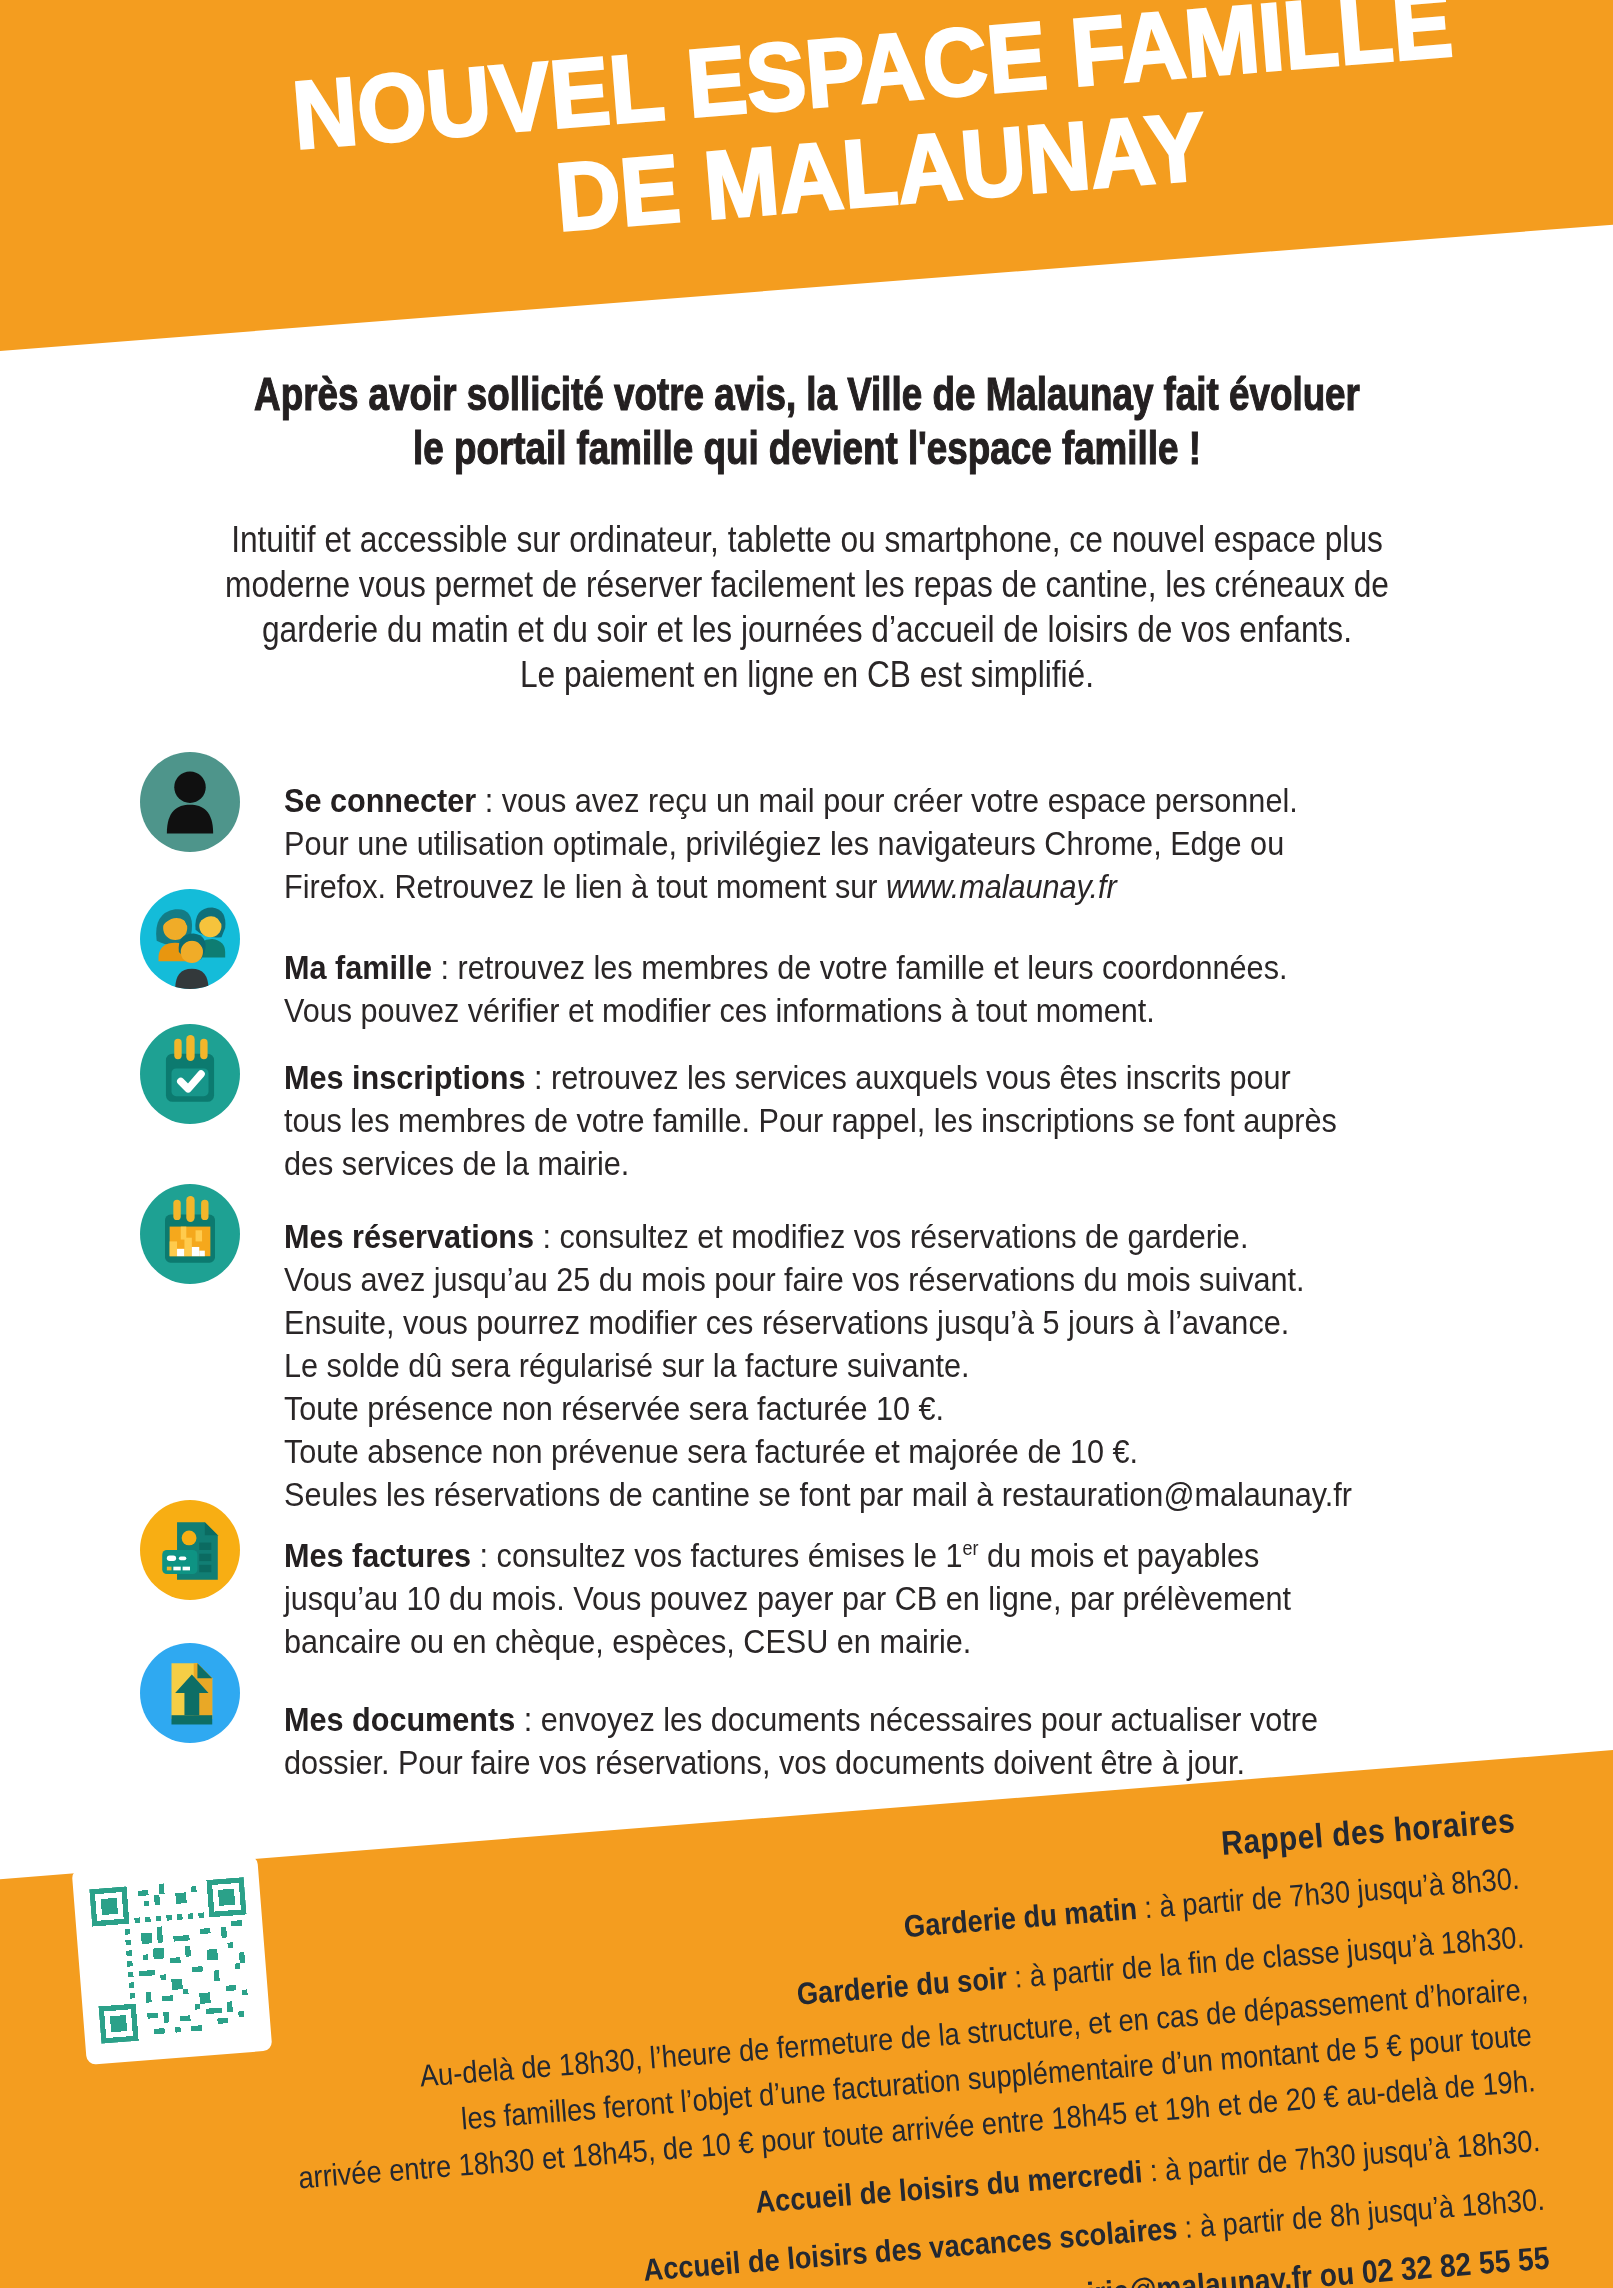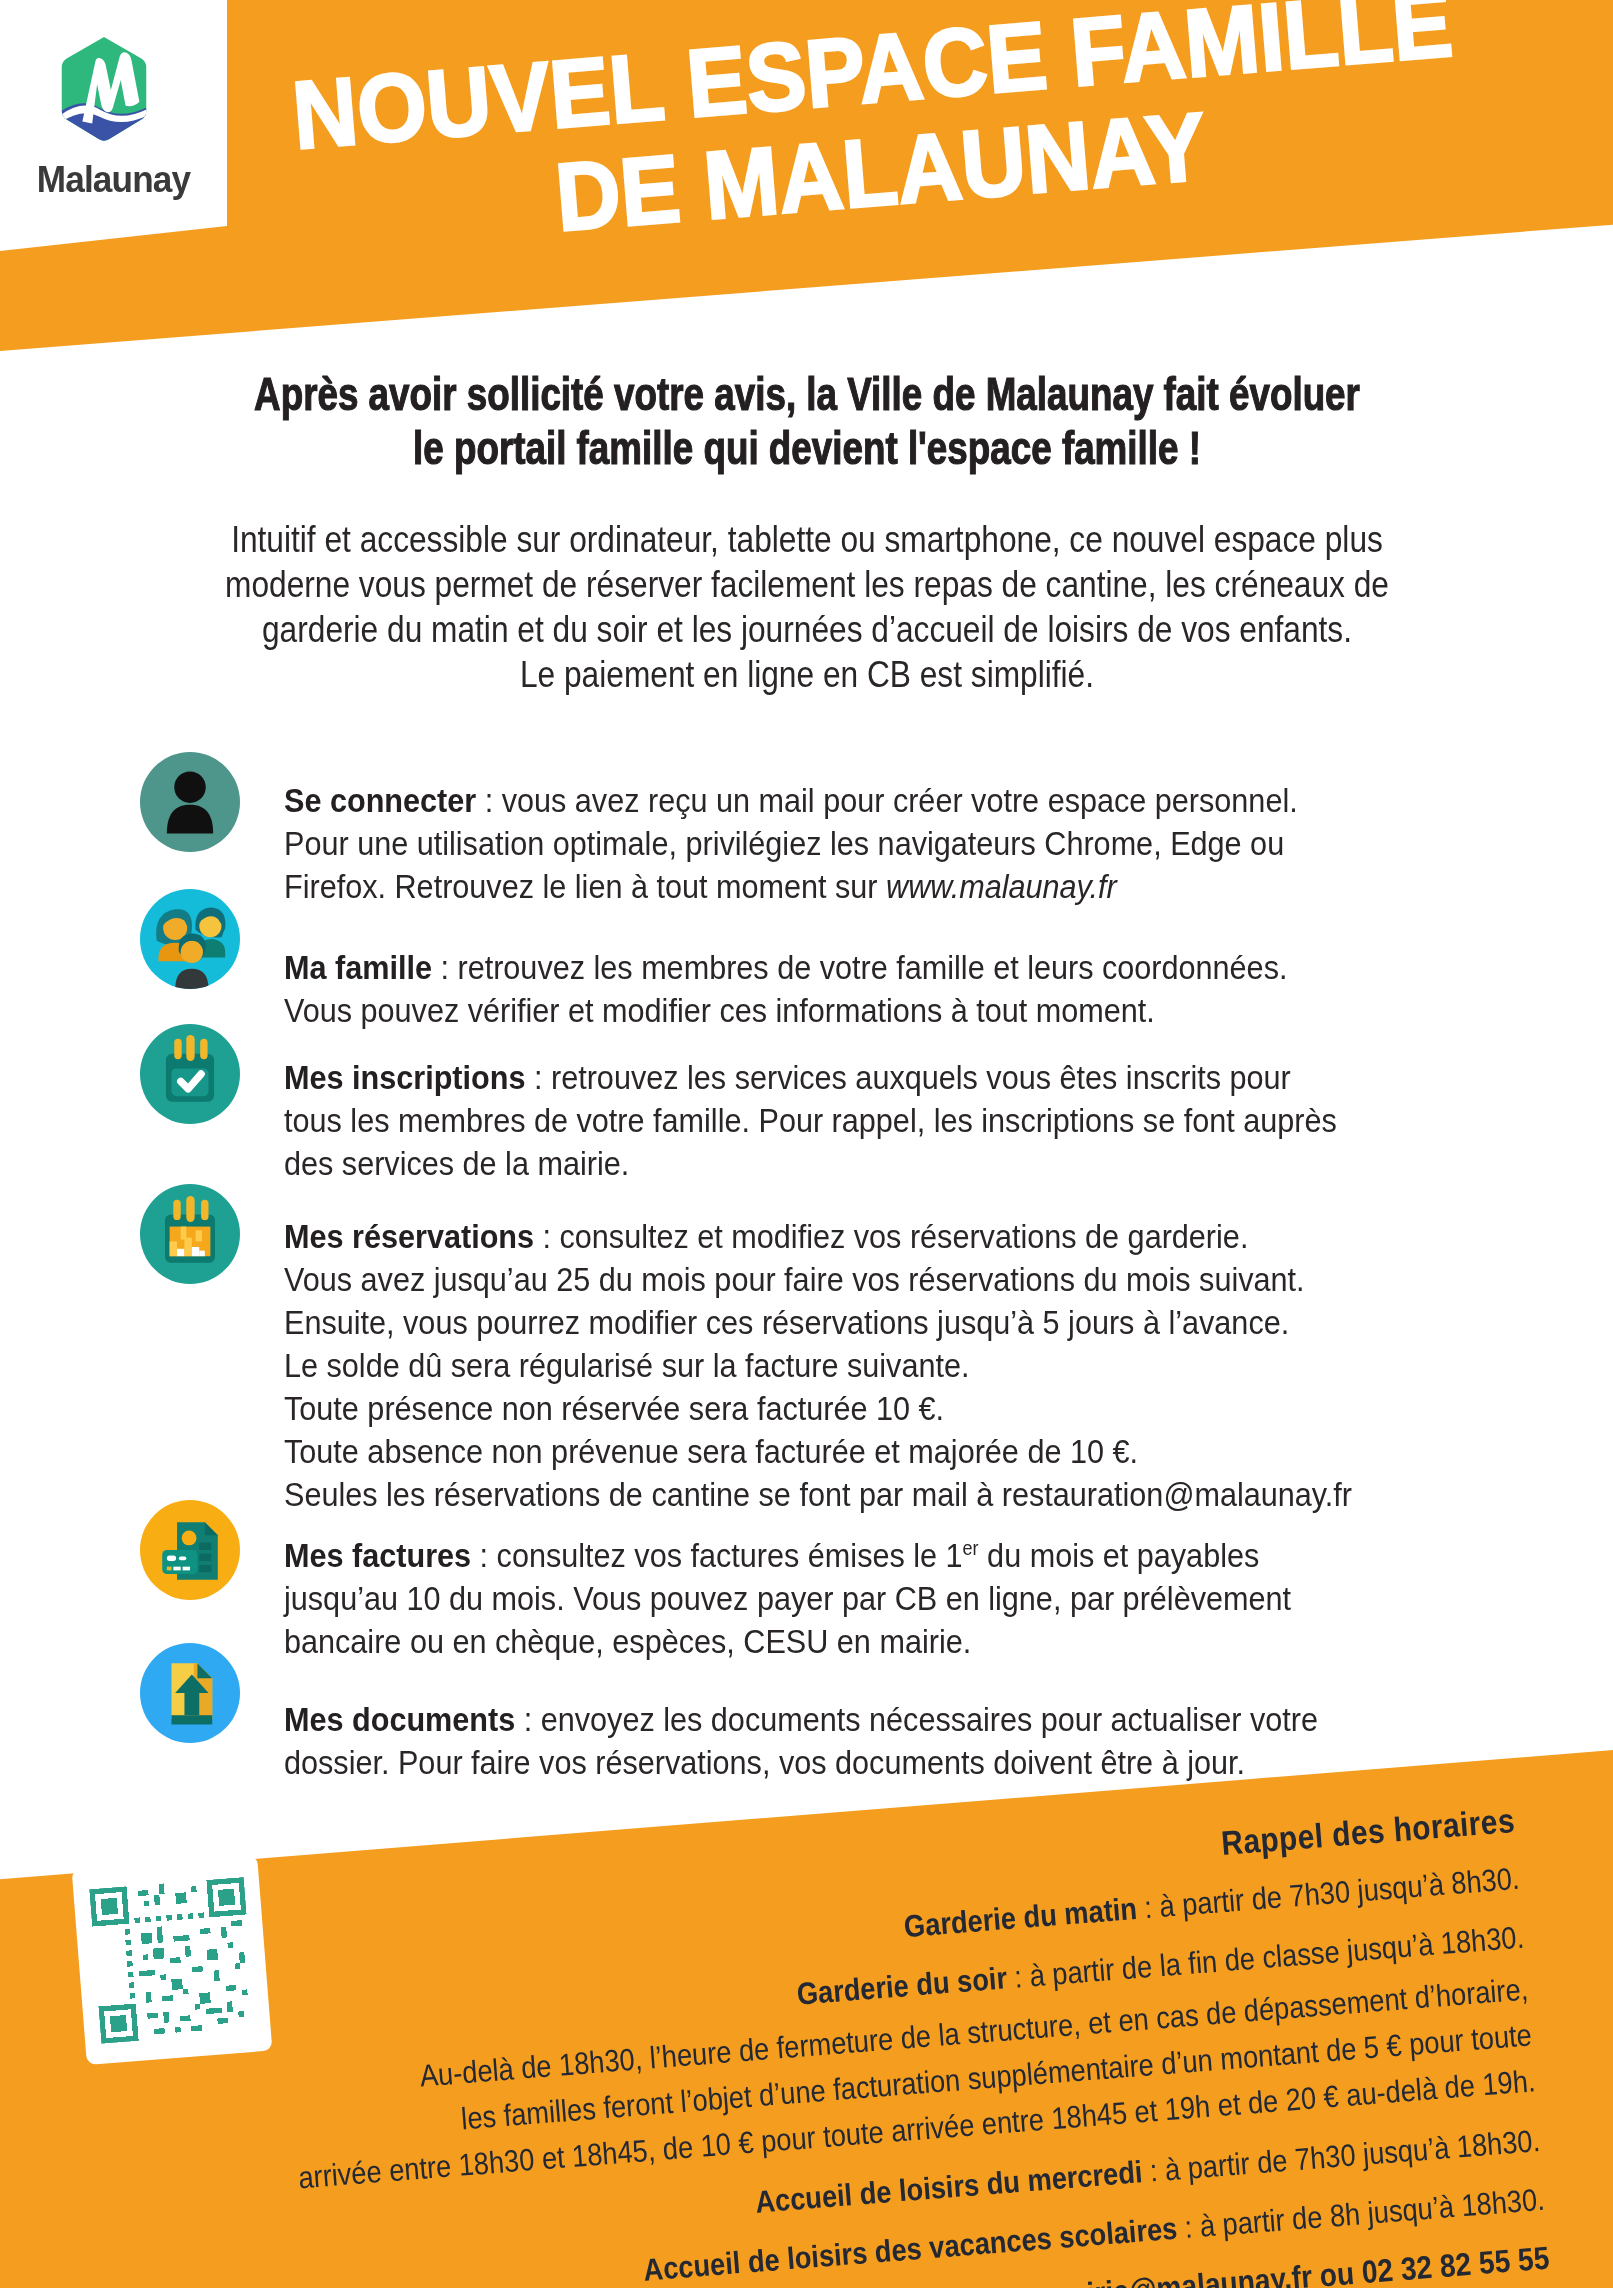--- a/index.html
+++ b/index.html
@@ -95,36 +95,20 @@
 
 <div class="page">
 
   <div class="band-top"></div>
 
   <div class="page-title">
     <span class="tline">NOUVEL ESPACE FAMILLE</span>
     <span class="tline t2">DE MALAUNAY</span>
   </div>
 
-  <div class="logo-box">
-    <svg class="logo" viewBox="0 0 100 116">
-      <defs>
-        <clipPath id="hexclip">
-          <path d="M50 2 L88 24 Q93 27 93 33 L93 77 Q93 83 88 86 L55 106 Q50 109 45 106 L12 86 Q7 83 7 77 L7 33 Q7 27 12 24 Z"></path>
-        </clipPath>
-      </defs>
-      <path d="M50 2 L88 24 Q93 27 93 33 L93 77 Q93 83 88 86 L55 106 Q50 109 45 106 L12 86 Q7 83 7 77 L7 33 Q7 27 12 24 Z" fill="#2EB87D"></path>
-      <g clip-path="url(#hexclip)">
-        <path d="M0 82 Q25 62 45 74 Q70 88 100 70 L100 116 L0 116 Z" fill="#3A53A6"></path>
-        <path d="M28 88 L41 28 Q42 22 47 24 Q51 26 52 32 L57 56 L66 22 Q68 16 73 18 Q77 20 78 26 L86 68 Q80 74 72 72 L67 46 L59 74 Q57 80 52 78 Q48 76 47 70 L43 50 L38 90 Z" fill="#ffffff"></path>
-        <path d="M0 86 Q26 64 46 76 Q70 90 100 72 L100 79 Q70 96 45 83 Q26 73 0 93 Z" fill="#ffffff"></path>
-      </g>
-    </svg>
-    <div class="wordmark">Malaunay</div>
-  </div>
 
   <div class="headline pre">Après avoir sollicité votre avis, la Ville de Malaunay fait évoluer
 le portail famille qui devient l'espace famille !</div>
 
   <div class="intro pre">Intuitif et accessible sur ordinateur, tablette ou smartphone, ce nouvel espace plus
 moderne vous permet de réserver facilement les repas de cantine, les créneaux de
 garderie du matin et du soir et les journées d’accueil de loisirs de vos enfants.
 Le paiement en ligne en CB est simplifié.</div>
 
   <svg class="sec-icon i1" viewBox="0 0 108 108">

